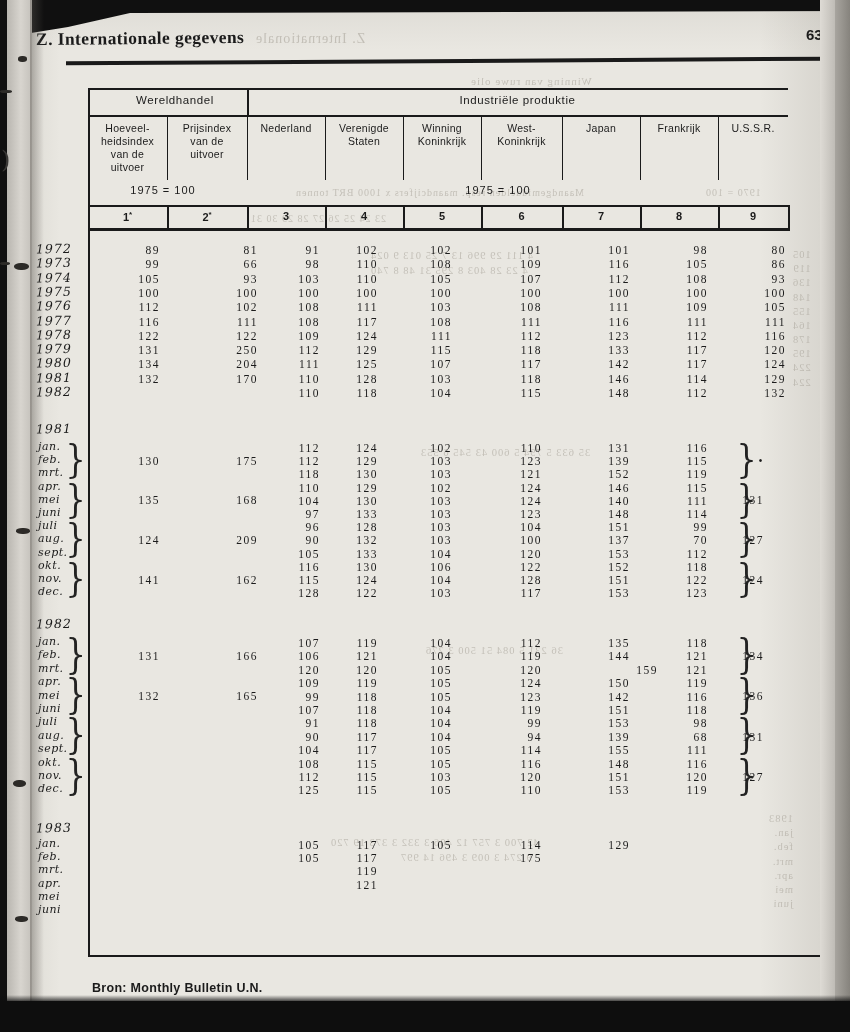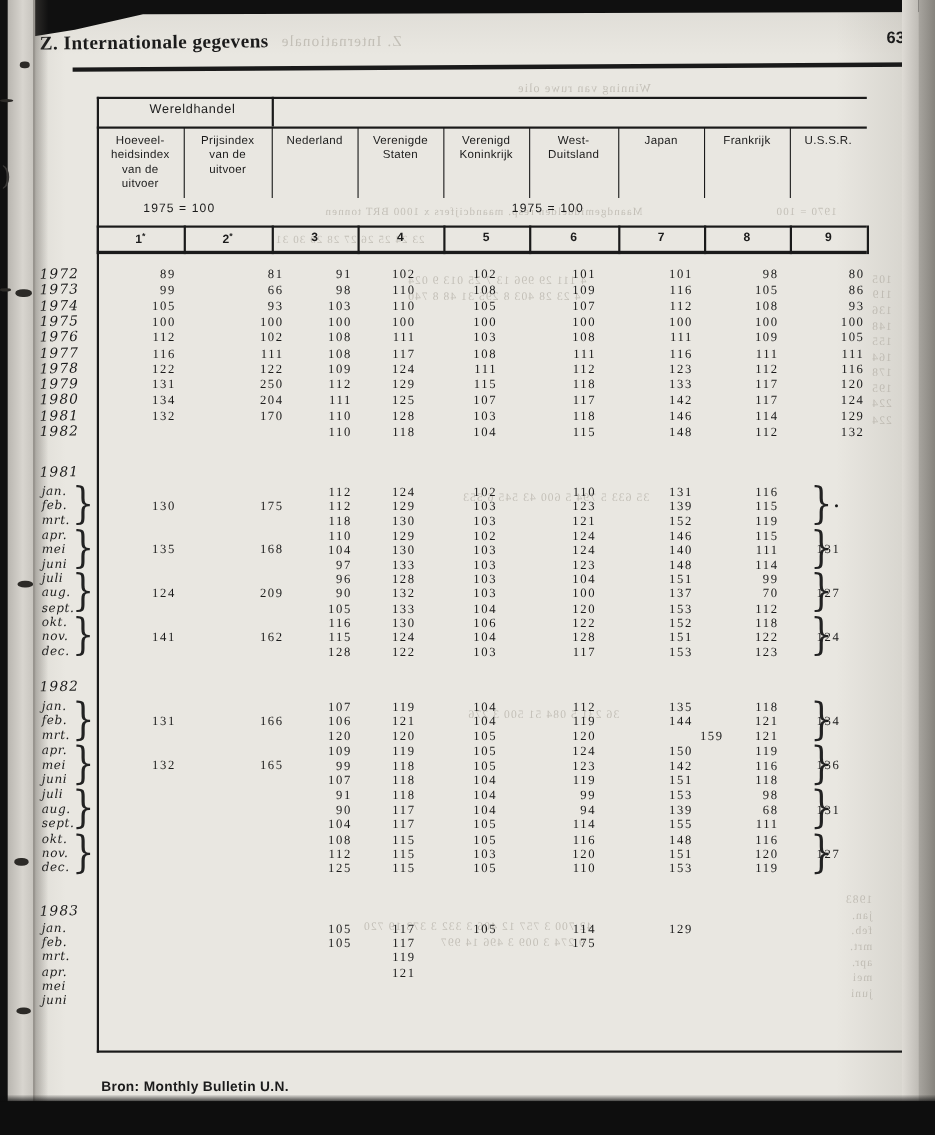--- a/index.html
+++ b/index.html
@@ -89,20 +89,21 @@
 mei
 juni</div>
       <div class="ghost" style="left: 555px; top: 998px; font-size: 12px; line-height: 16.2px;">Bron:  Monthly Bulletin U.N.</div>
     </div>
 
   <div class="title" style="left:36px;top:28px">Z. Internationale gegevens</div>
   <div class="pagenum" style="left:806px;top:26px">63</div>
   <div class="line" style="left:66px;top:59px;width:766px;height:3.5px;transform:rotate(-0.35deg)"></div>
 
   <div class="grouphdr" style="left:88px;top:94px;width:174px">Wereldhandel</div>
+  <div class="grouphdr" style="left:247px;top:94px;width:541px">Industriële produktie</div>
 
   <div class="scalenote" style="left:88px;top:184px;width:150px">1975 = 100</div>
   <div class="scalenote" style="left:403px;top:184px;width:190px">1975 = 100</div>
 
   <div id="table-layer">
       <div class="line" style="left: 88px; top: 88px; width: 700px; height: 2px;"></div>
       <div class="line" style="left: 88px; top: 115px; width: 700px; height: 1.8px;"></div>
       <div class="line" style="left: 88px; top: 205px; width: 700px; height: 1.8px;"></div>
       <div class="line" style="left: 88px; top: 228px; width: 700px; height: 3px;"></div>
       <div class="line" style="left: 88px; top: 955px; width: 744px; height: 2px;"></div>
@@ -133,25 +134,25 @@
       <div class="colnum" style="left: 107.5px; top: 210px; width: 40px;">1<span class="ast">*</span></div>
       <div class="colhdr" style="left: 159px; top: 122px; width: 96px;">Prijsindex
 van de
 uitvoer</div>
       <div class="colnum" style="left: 187px; top: 210px; width: 40px;">2<span class="ast">*</span></div>
       <div class="colhdr" style="left: 238px; top: 122px; width: 96px;">Nederland</div>
       <div class="colnum" style="left: 266px; top: 210px; width: 40px;">3</div>
       <div class="colhdr" style="left: 316px; top: 122px; width: 96px;">Verenigde
 Staten</div>
       <div class="colnum" style="left: 344px; top: 210px; width: 40px;">4</div>
-      <div class="colhdr" style="left: 394px; top: 122px; width: 96px;">Verenigd
+      <div class="colhdr" style="left: 394px; top: 122px; width: 96px;">Winning
 Koninkrijk</div>
       <div class="colnum" style="left: 422px; top: 210px; width: 40px;">5</div>
       <div class="colhdr" style="left: 473.5px; top: 122px; width: 96px;">West-
-Duitsland</div>
+Koninkrijk</div>
       <div class="colnum" style="left: 501.5px; top: 210px; width: 40px;">6</div>
       <div class="colhdr" style="left: 553px; top: 122px; width: 96px;">Japan</div>
       <div class="colnum" style="left: 581px; top: 210px; width: 40px;">7</div>
       <div class="colhdr" style="left: 631px; top: 122px; width: 96px;">Frankrijk</div>
       <div class="colnum" style="left: 659px; top: 210px; width: 40px;">8</div>
       <div class="colhdr" style="left: 705px; top: 122px; width: 96px;">U.S.S.R.</div>
       <div class="colnum" style="left: 733px; top: 210px; width: 40px;">9</div>
       <div class="yearlbl" style="left: 36px; top: 241px; width: 50px;">1972</div>
       <div class="val" style="left: 98px; top: 243px; width: 62px;">89</div>
       <div class="val" style="left: 196px; top: 243px; width: 62px;">81</div>

